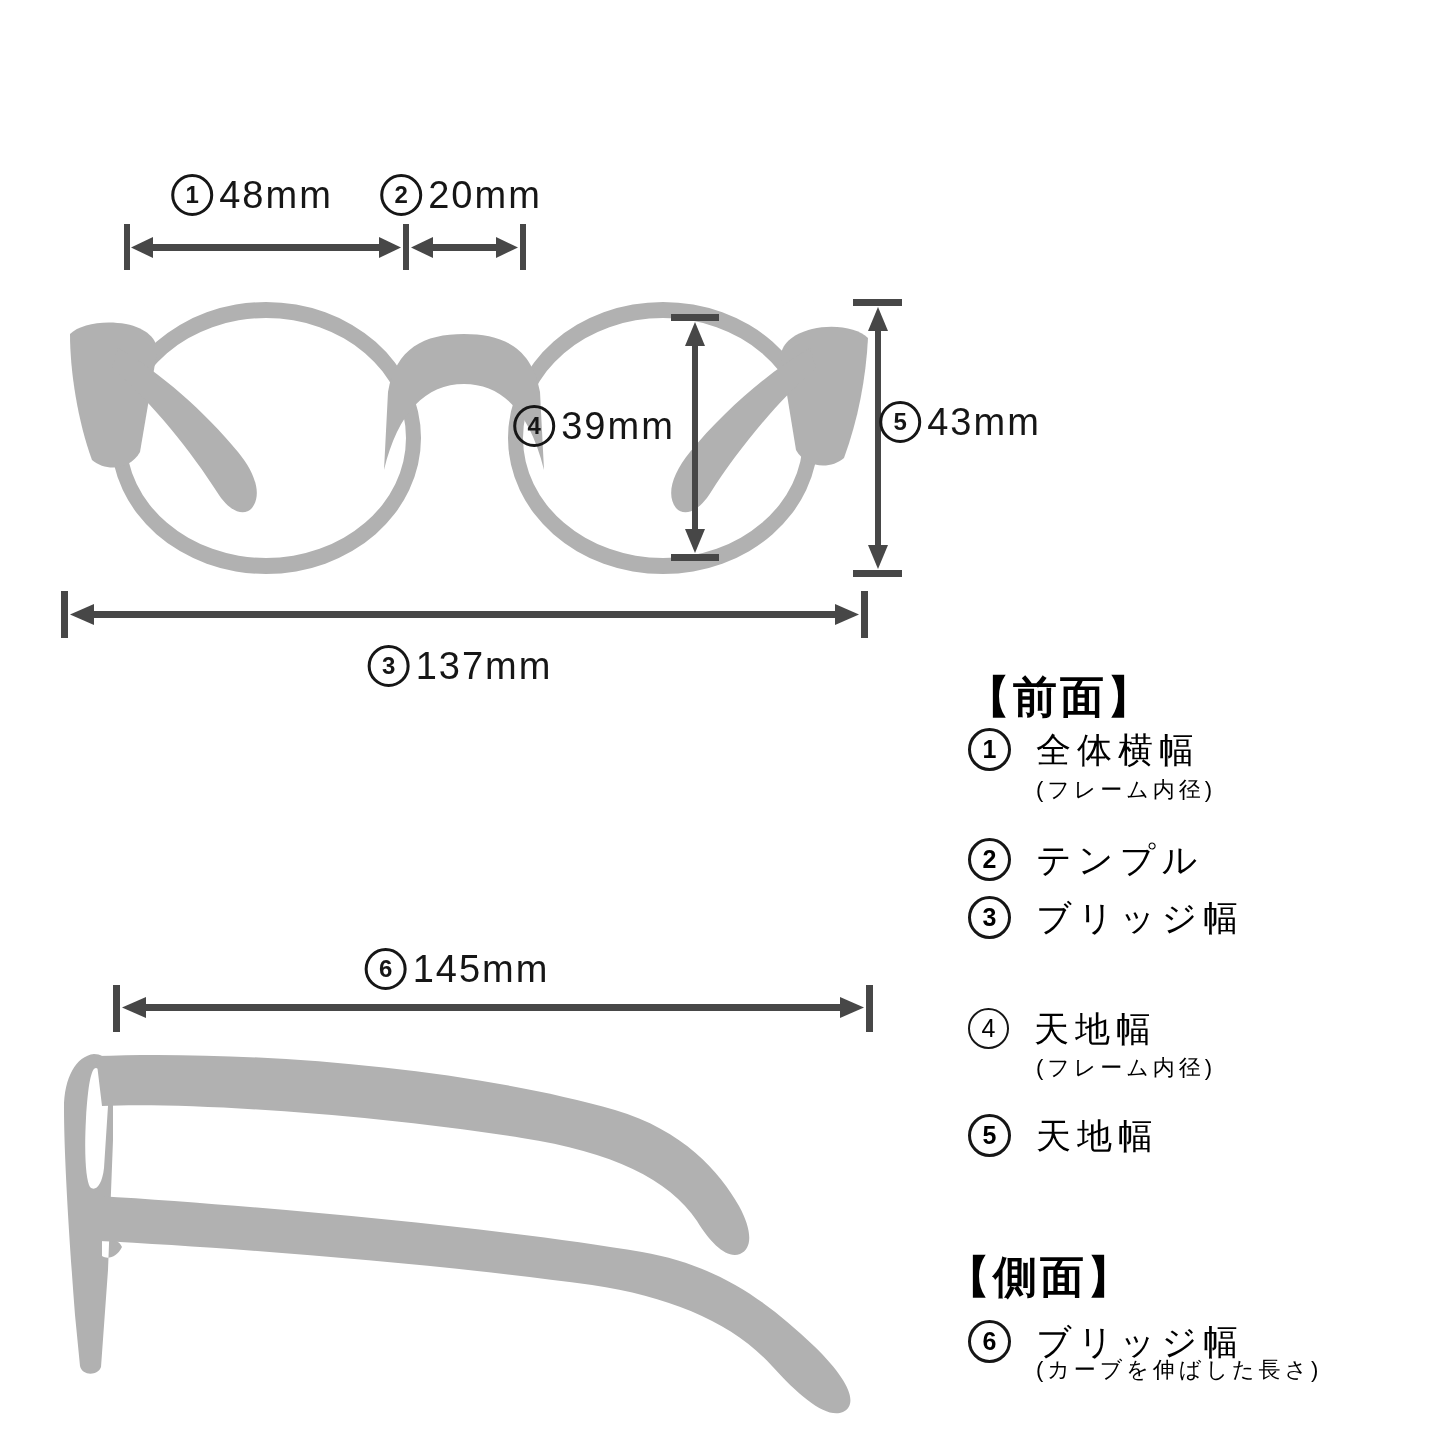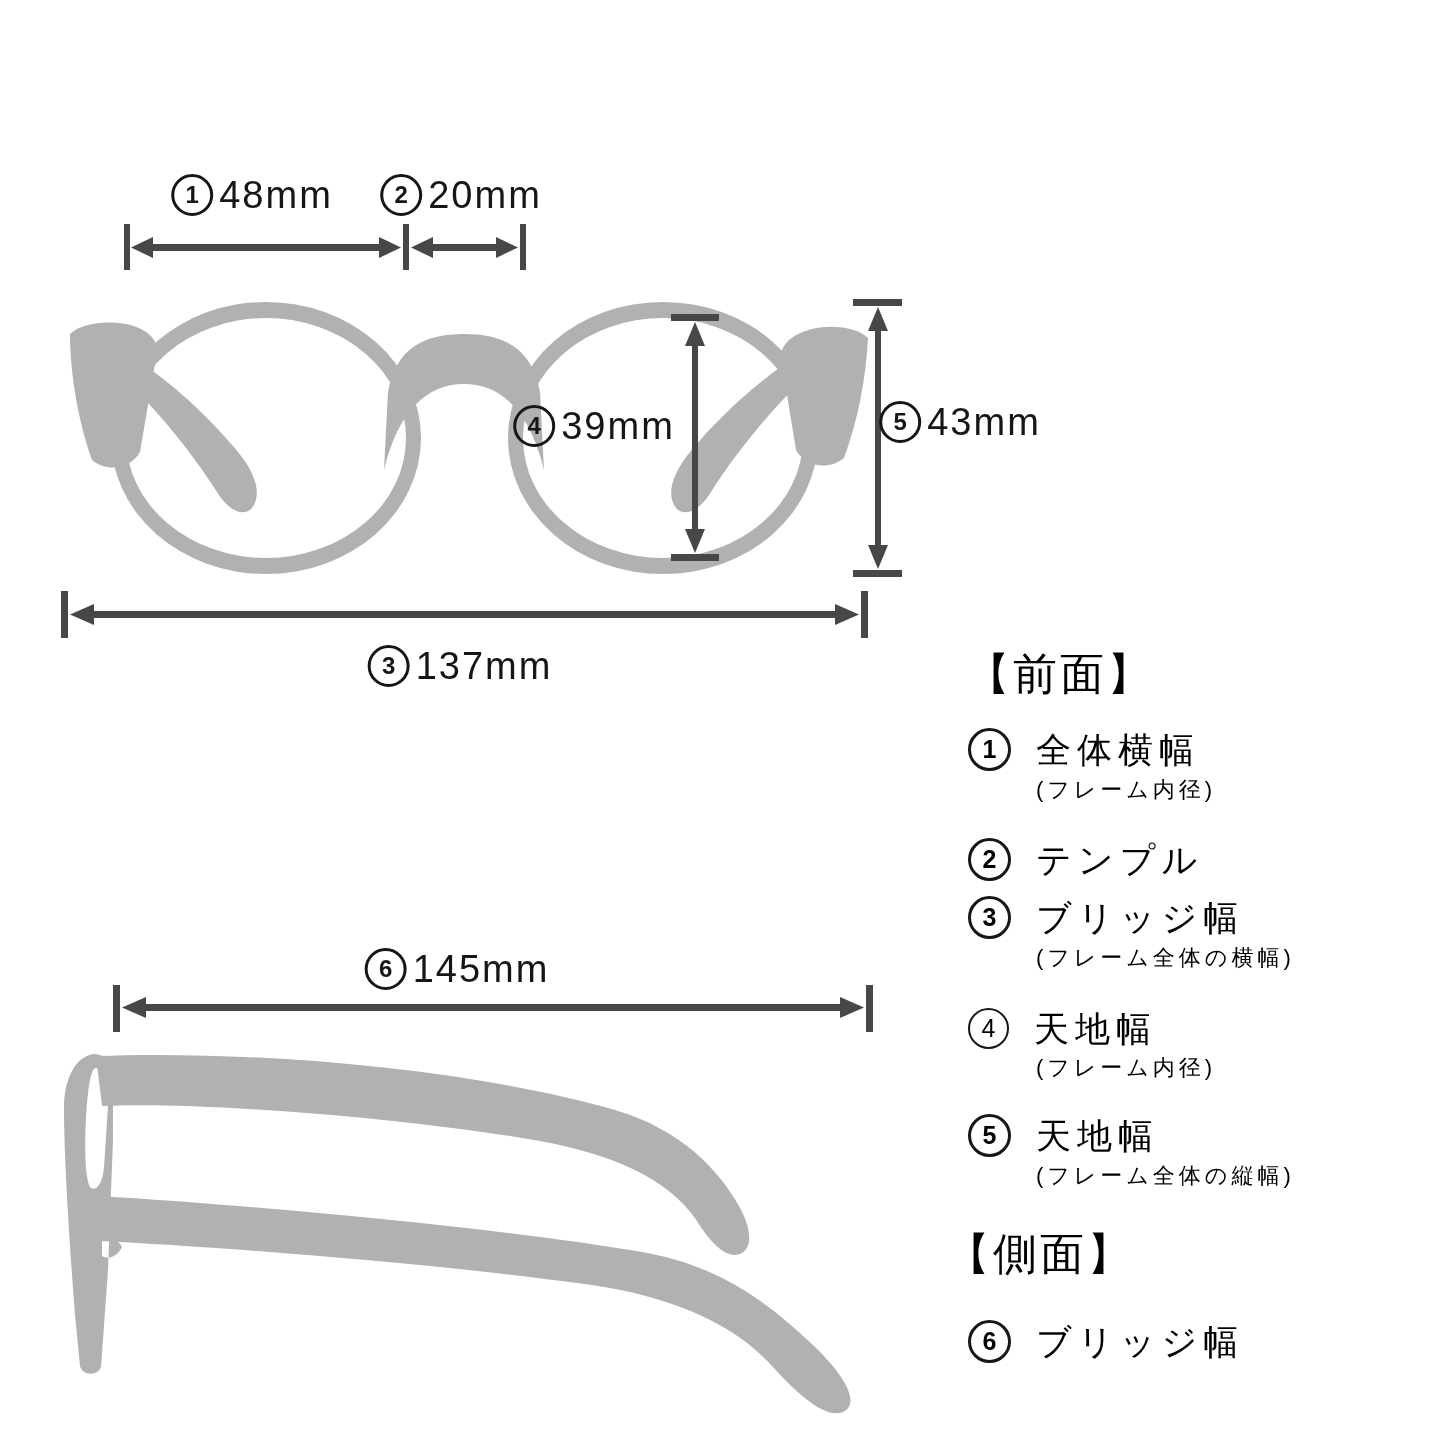--- a/index.html
+++ b/index.html
@@ -24,22 +24,22 @@
   .circ{
     display:inline-flex;align-items:center;justify-content:center;
     width:36px;height:36px;flex:none;
     border:3px solid #161616;border-radius:50%;
     font-size:24px;font-weight:600;letter-spacing:0;line-height:1;
   }
 
   
   .legend-header{
     position:absolute;
-    font-size:44px;font-weight:normal;letter-spacing:3px;
-    color:#000;white-space:nowrap;line-height:1;
+    font-size:44px;font-weight:bold;letter-spacing:3px;
+    color:#000;white-space:nowrap;line-height:1;margin-top:23px;
   }
   .legend-item{
     position:absolute;
     display:flex;align-items:center;gap:25px;
     font-size:35px;letter-spacing:6px;color:#000;
     white-space:nowrap;line-height:1;
   }
   .legend-item .circ{width:37px;height:37px;border-width:3px;font-size:25px;font-weight:700;}
   .legend-item.thin .circ{border-width:2px;font-weight:400;}
   .legend-sub{
@@ -188,34 +188,33 @@
 
   <div class="legend-item" style="left:968px;top:838px;">
     <span class="circ">2</span>
     <span>テンプル</span>
   </div>
 
   <div class="legend-item" style="left:968px;top:896px;">
     <span class="circ">3</span>
     <span>ブリッジ幅</span>
   </div>
-  <div class="legend-sub" style="left:1036px;top:947px;">(フレーム全体の横幅)</div>
 
   <div class="legend-item thin" style="left:968px;top:1008px;">
     <span class="circ">4</span>
     <span>天地幅</span>
   </div>
   <div class="legend-sub" style="left:1036px;top:1057px;">(フレーム内径)</div>
 
   <div class="legend-item" style="left:968px;top:1114px;">
     <span class="circ">5</span>
     <span>天地幅</span>
   </div>
-  <div class="legend-sub" style="left:1036px;top:1165px;">(フレーム全体の縦幅)</div>
 
   <div class="legend-header" style="left:946px;top:1232px;">【側面】</div>
 
   <div class="legend-item" style="left:968px;top:1320px;">
     <span class="circ">6</span>
     <span>ブリッジ幅</span>
   </div>
+  <div class="legend-sub" style="left:1036px;top:1359px;">(カーブを伸ばした長さ)</div>
 
 </div>
 
 </body></html>

